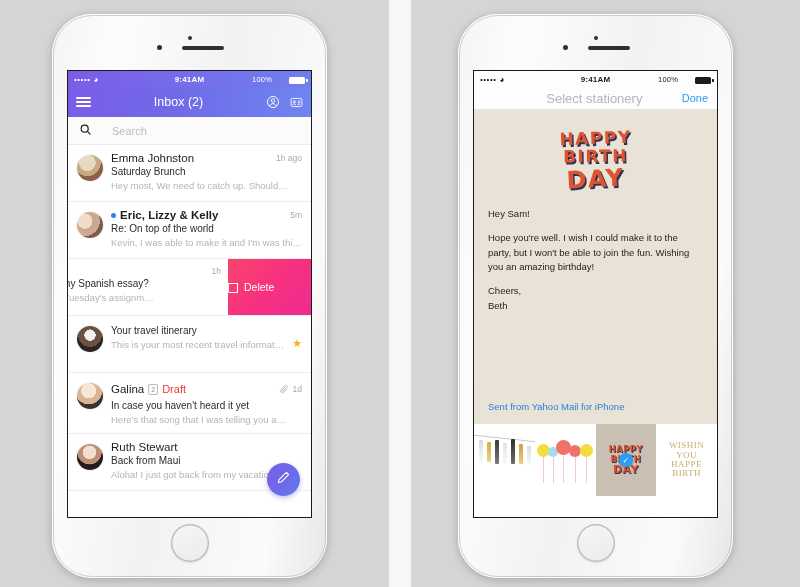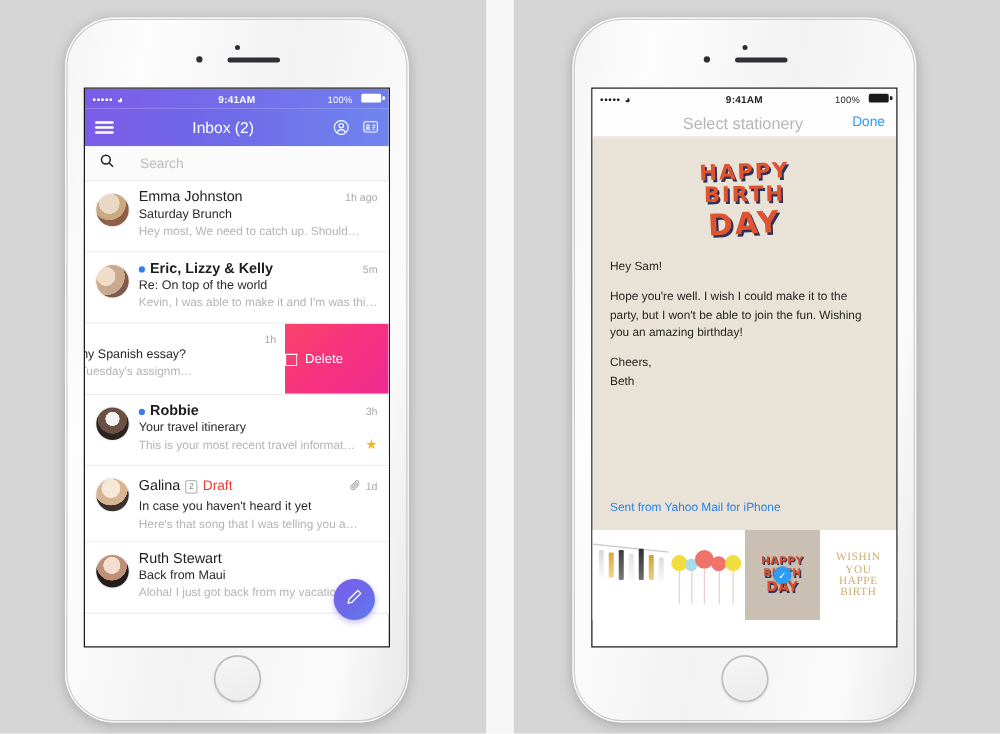--- a/index.html
+++ b/index.html
@@ -75,21 +75,21 @@
   .statusbar {
     height: 16px; display: flex; align-items: center;
     padding: 0 6px; font-size: 8px; letter-spacing: .2px;
   }
   .sb-dark { color: #ffffff; }
   .sb-light { color: #1b1b1b; }
   .sb-left { display: flex; align-items: center; gap: 3px; flex: 1; }
   .dots { letter-spacing: .5px; font-size: 8px; }
   .wifi { font-size: 8px; }
   .sb-time { font-weight: bold; font-size: 8px; }
-  .sb-right { flex: 1; display: flex; align-items: flex-start; justify-content: flex-end; gap: 7px; }
+  .sb-right { flex: 1; display: flex; align-items: flex-end; justify-content: flex-end; gap: 17px; }
   .batt { width: 16px; height: 7px; border-radius: 1.5px; position: relative; }
   .sb-dark .batt { background: #ffffff; }
   .sb-light .batt { background: #1b1b1b; }
   .batt::after {
     content: ""; position: absolute; right: -2.5px; top: 2px;
     width: 1.8px; height: 3px; border-radius: 0 1px 1px 0;
   }
   .sb-dark .batt::after { background: #ffffff; }
   .sb-light .batt::after { background: #1b1b1b; }
 
@@ -359,26 +359,20 @@
                   <b></b>
                   <i></i>
                 </span>
               <span class="delete-label">Delete</span>
             </div>
           </div>
 
           <div class="mailrow">
             <div class="avatar av3"></div>
             <div class="mailbody">
-              <div class="mailtop">
-                <span class="unread-dot"></span>
-                <span class="sender bold">Robbie</span>
-                <span class="spacer"></span>
-                <span class="time">3h</span>
-              </div>
               <div class="subject">Your travel itinerary</div>
               <div class="previewline">
                 <span class="preview">This is your most recent travel informati…</span>
                 <span class="star">★</span>
               </div>
             </div>
           </div>
 
           <div class="mailrow">
             <div class="avatar av4"></div>

